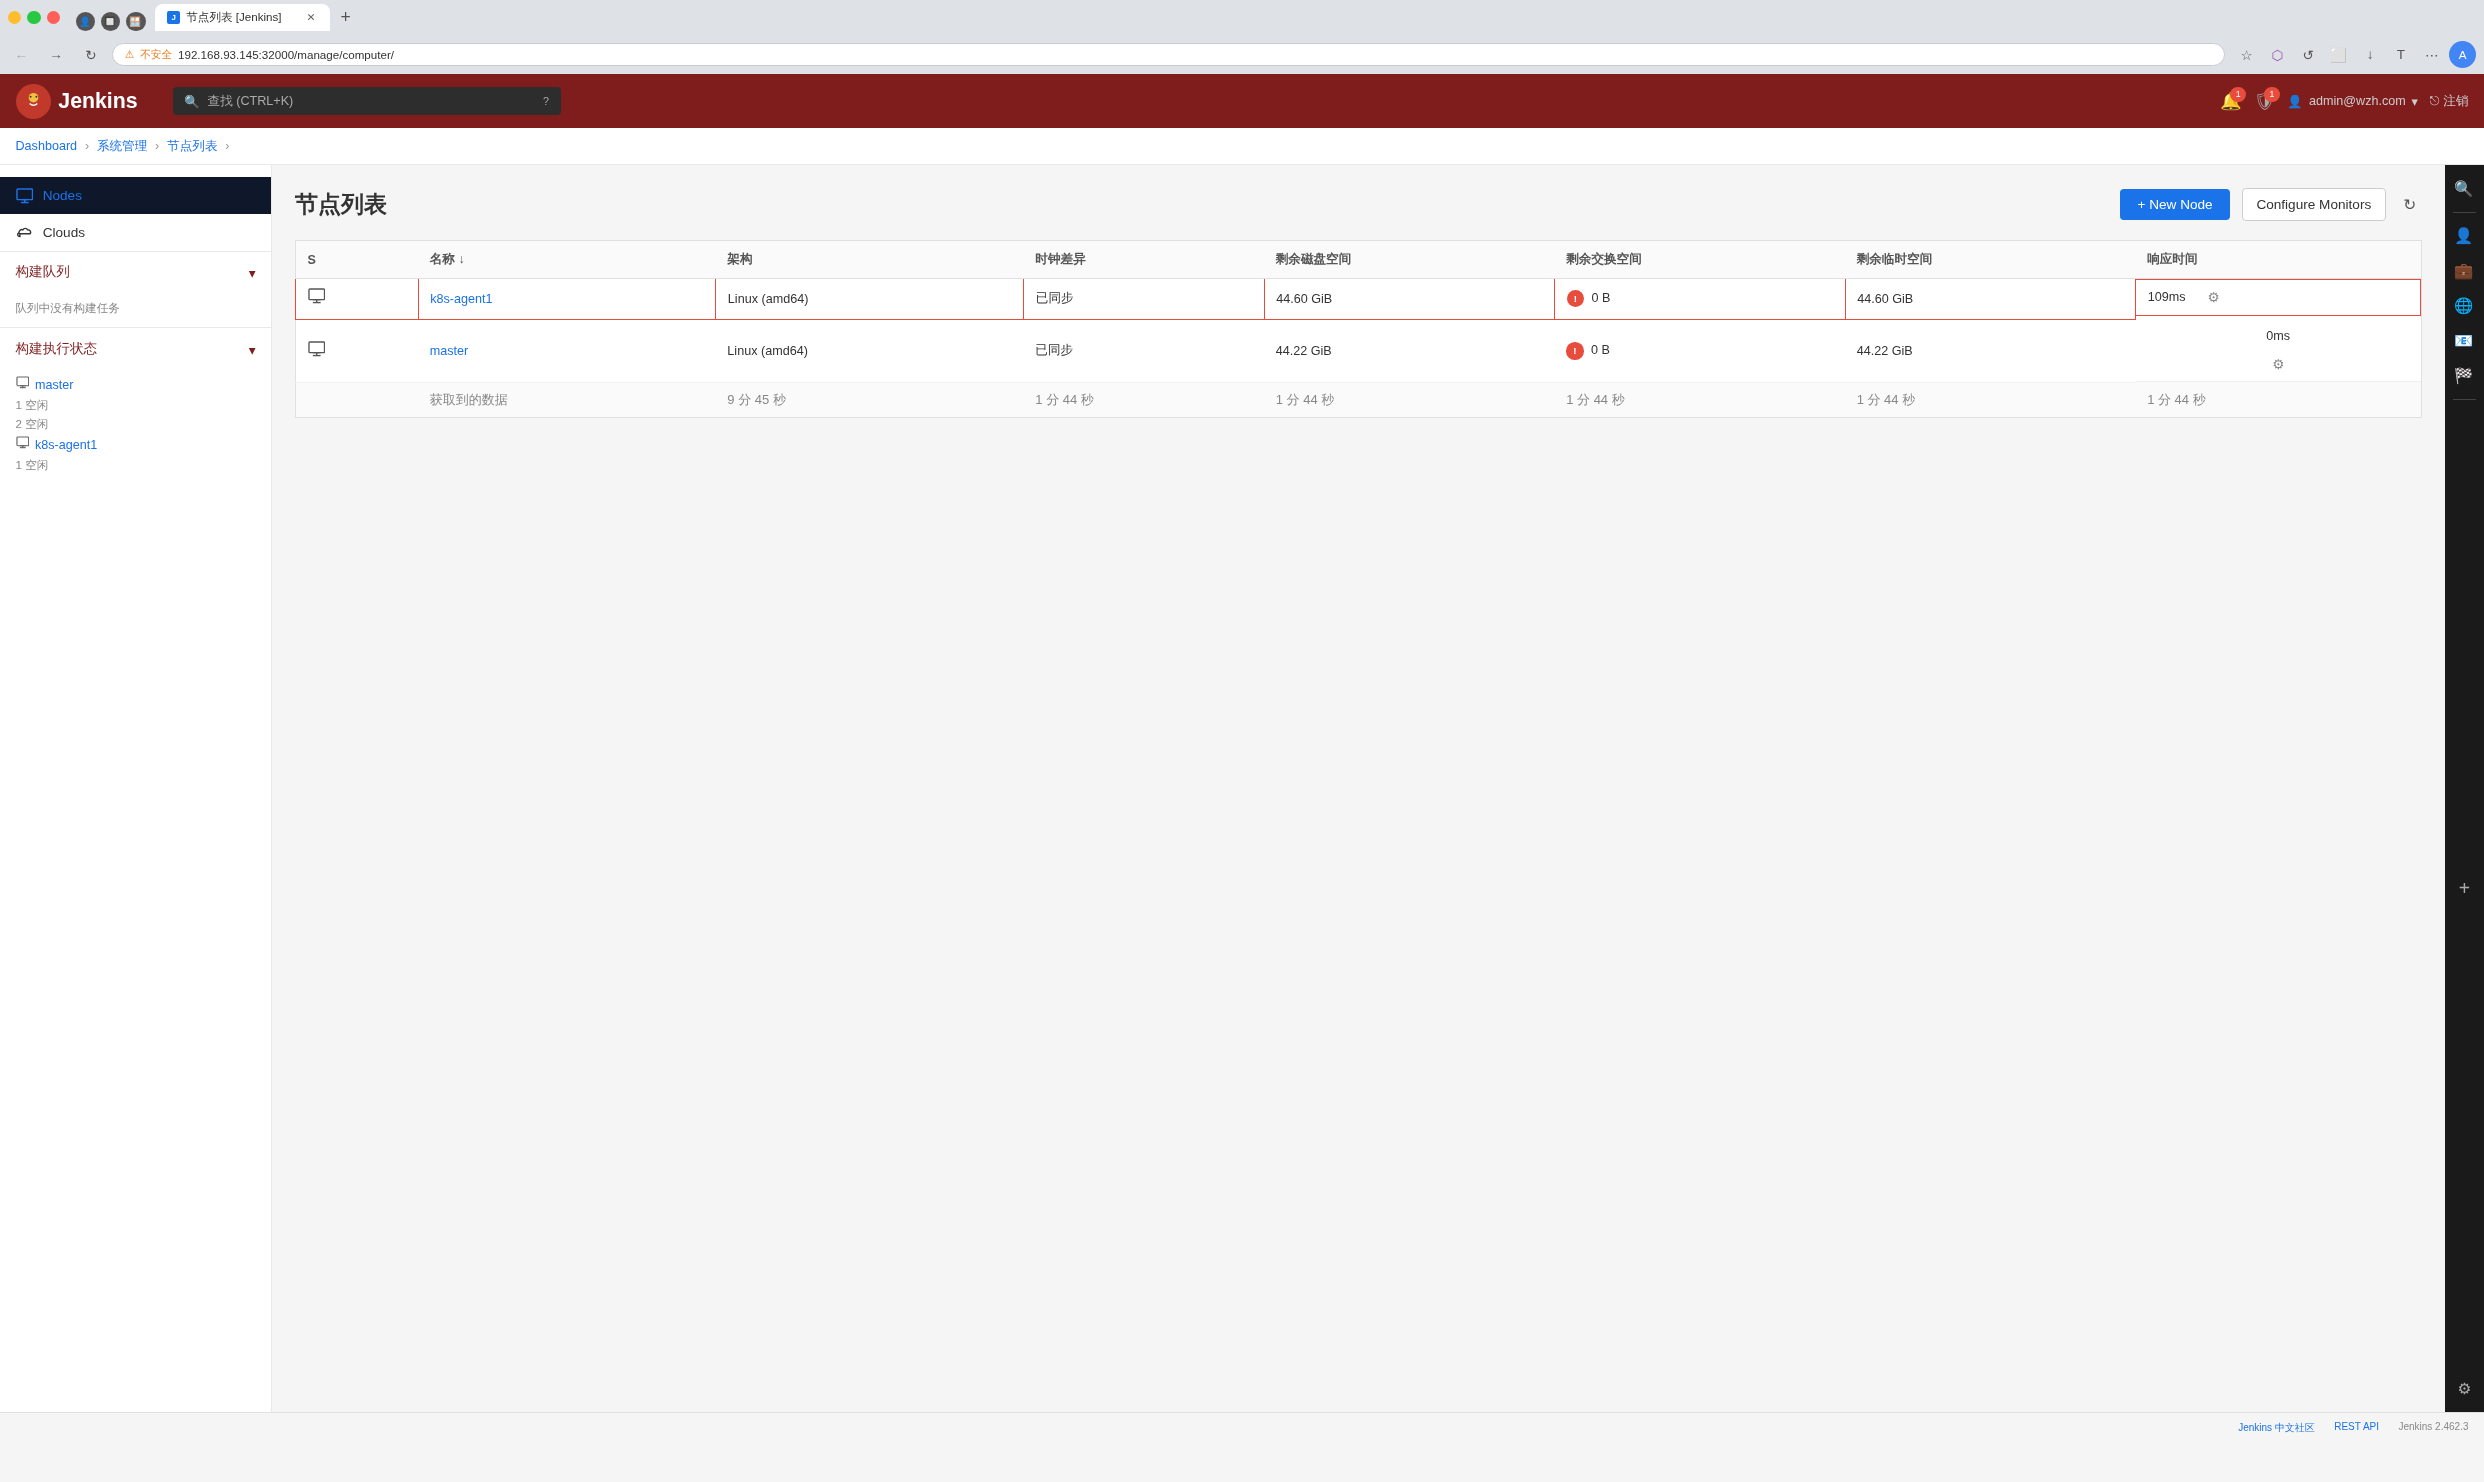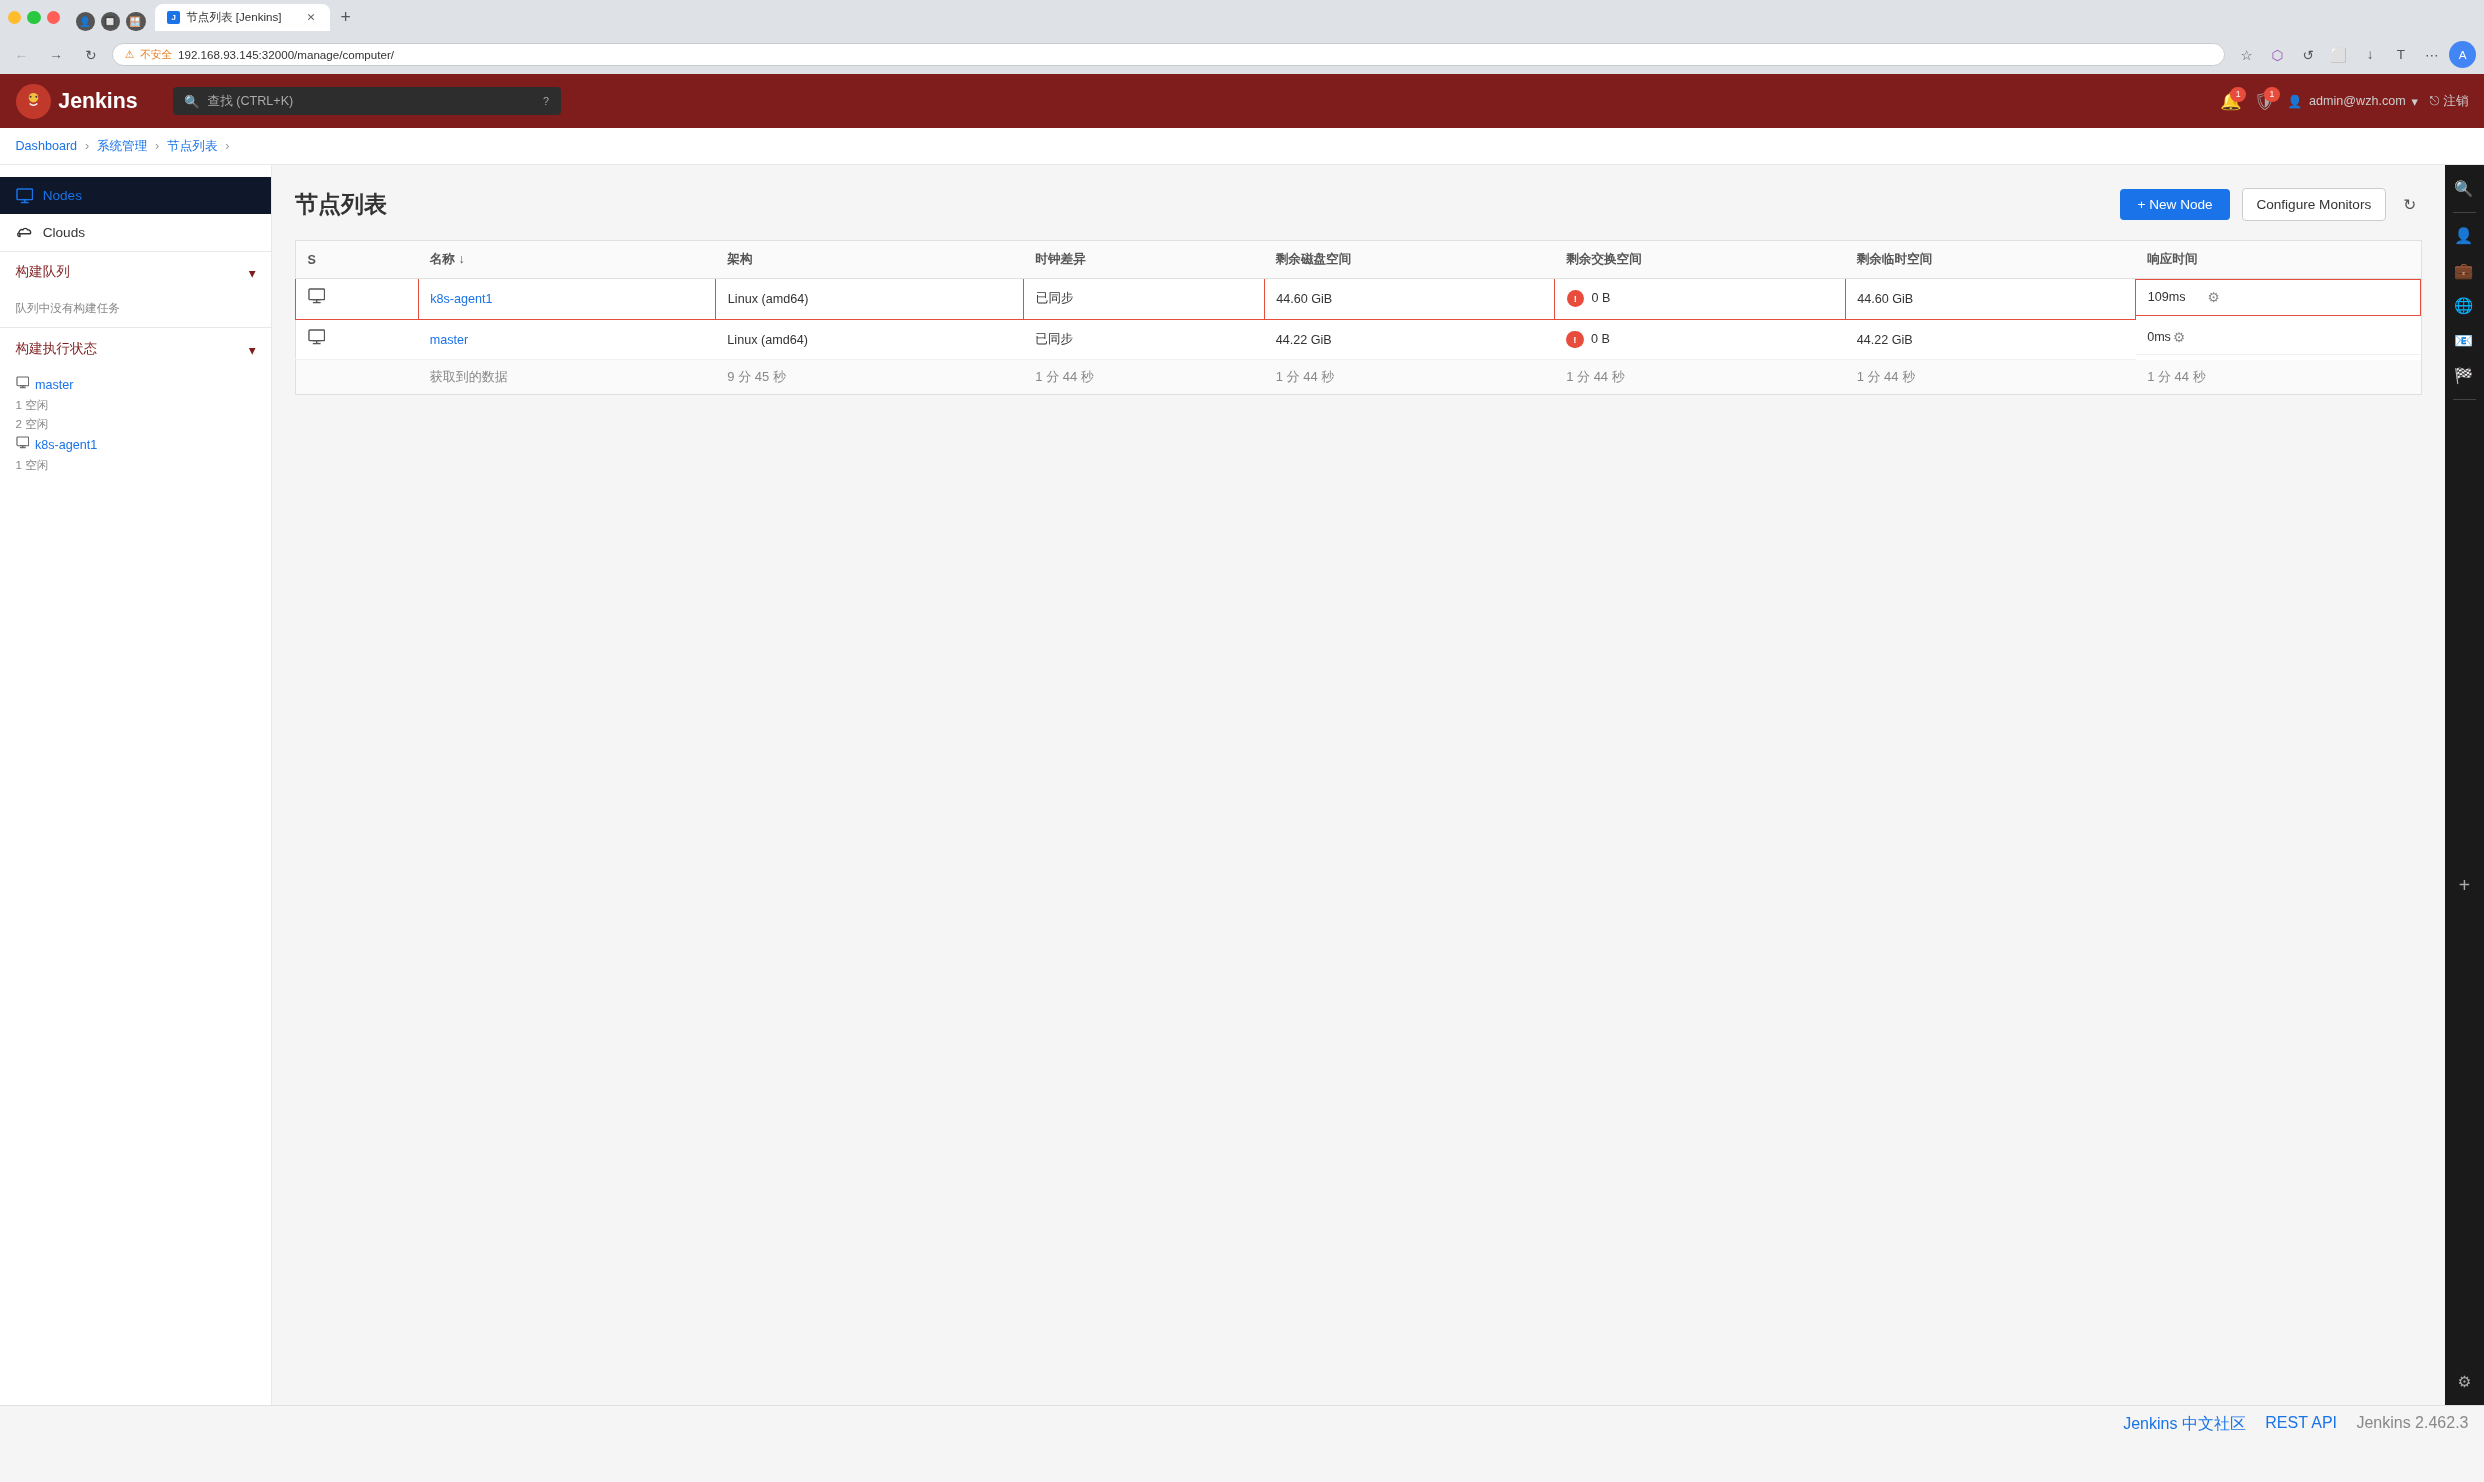--- a/index.html
+++ b/index.html
@@ -91,21 +91,21 @@
     .icon-size-btn { padding: 3.9px 9.7px; border: 1px solid #ccc; background: white; cursor: pointer; border-radius: 2.9px; font-size: 11.6px; color: #333; }
     .legend-link { margin-left: auto; color: #1a73e8; cursor: pointer; font-size: 12.6px; text-decoration: none; }
 
     
     .right-panel { width: 39px; background: #1a1a1a; display: flex; flex-direction: column; align-items: center; padding: 7.8px 0; gap: 3.9px; }
     .rp-icon { width: 31px; height: 31px; display: flex; align-items: center; justify-content: center; color: #aaa; cursor: pointer; border-radius: 3.9px; font-size: 15.5px; }
     .rp-divider { width: 23px; height: 1px; background: #444; margin: 3.9px 0; }
     .rp-add { margin-top: auto; color: #aaa; font-size: 19.4px; cursor: pointer; }
 
     
-    .app-footer { background: #f5f5f5; border-top: 1px solid #e0e0e0; padding: 7.8px 15.5px; display: flex; justify-content: flex-end; gap: 19.4px; font-size: 16px; color: #888; }
+    .app-footer { background: #f5f5f5; border-top: 1px solid #e0e0e0; padding: 7.8px 15.5px; display: flex; justify-content: flex-end; gap: 19.4px; font-size: 10px; color: #888; }
     .footer-link { color: #1a73e8; text-decoration: none; cursor: pointer; }
 
     
     .gear-icon-btn { background: transparent; border: none; cursor: pointer; color: #888; font-size: 13.6px; }
   </style>
 </head>
 <body>
 
 <div class="browser-chrome">
   <div class="browser-titlebar">
@@ -338,21 +338,21 @@
               <a class="node-name-link">master</a>
             </td>
             <td>Linux (amd64)</td>
             <td>已同步</td>
             <td>44.22 GiB</td>
             <td>
               <span class="error-badge">!</span>
               <span>0 B</span>
             </td>
             <td>44.22 GiB</td>
-            <td style="display:flex;align-items:center;gap:2px;">
+            <td style="display:flex;align-items:center;gap:13px;flex-direction:column;">
               <span>0ms</span>
               <button class="gear-icon-btn">⚙</button>
             </td>
           </tr>
 
           <tr class="summary-row">
             <td></td>
             <td>获取到的数据</td>
             <td>9 分 45 秒</td>
             <td>1 分 44 秒</td>

